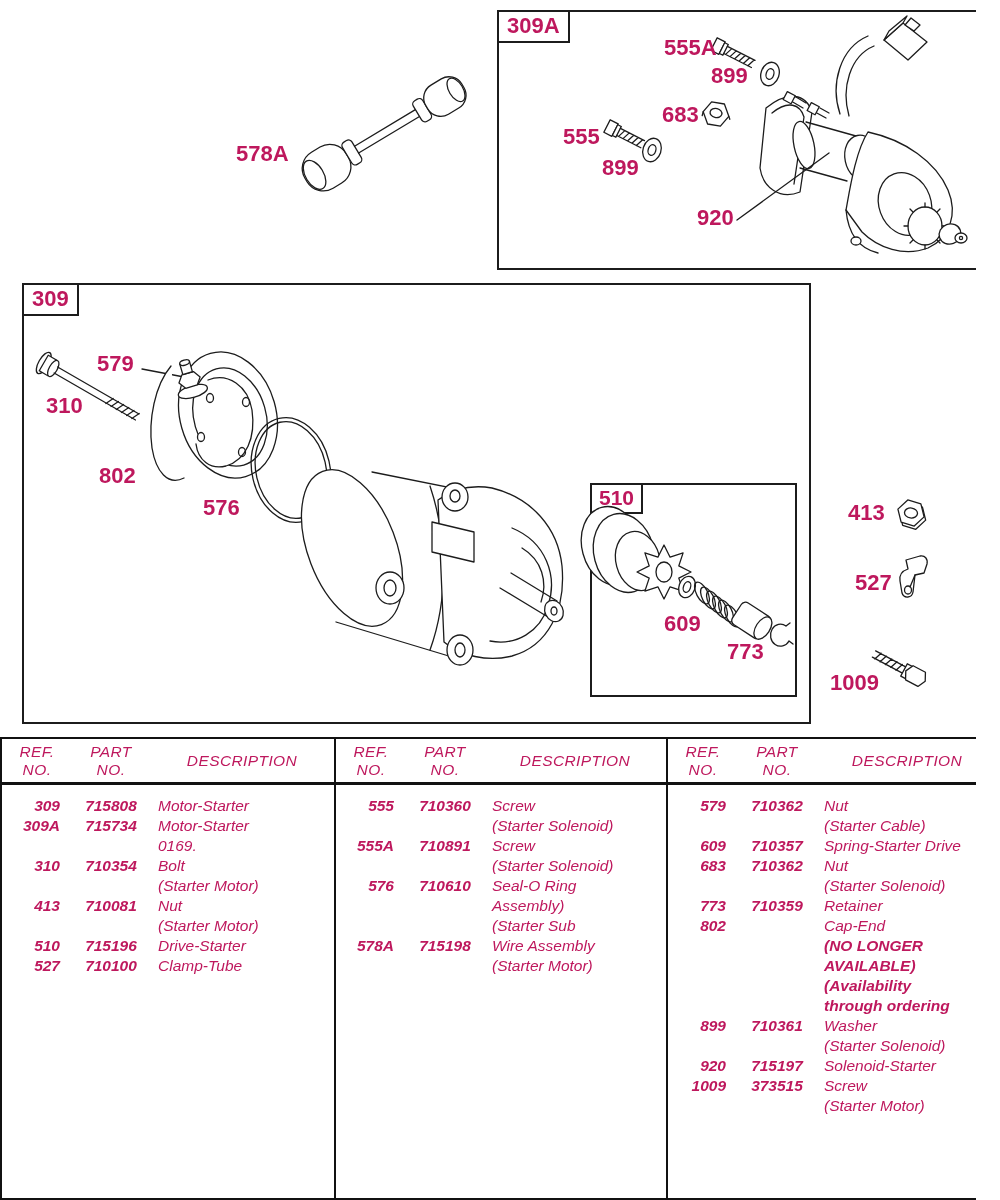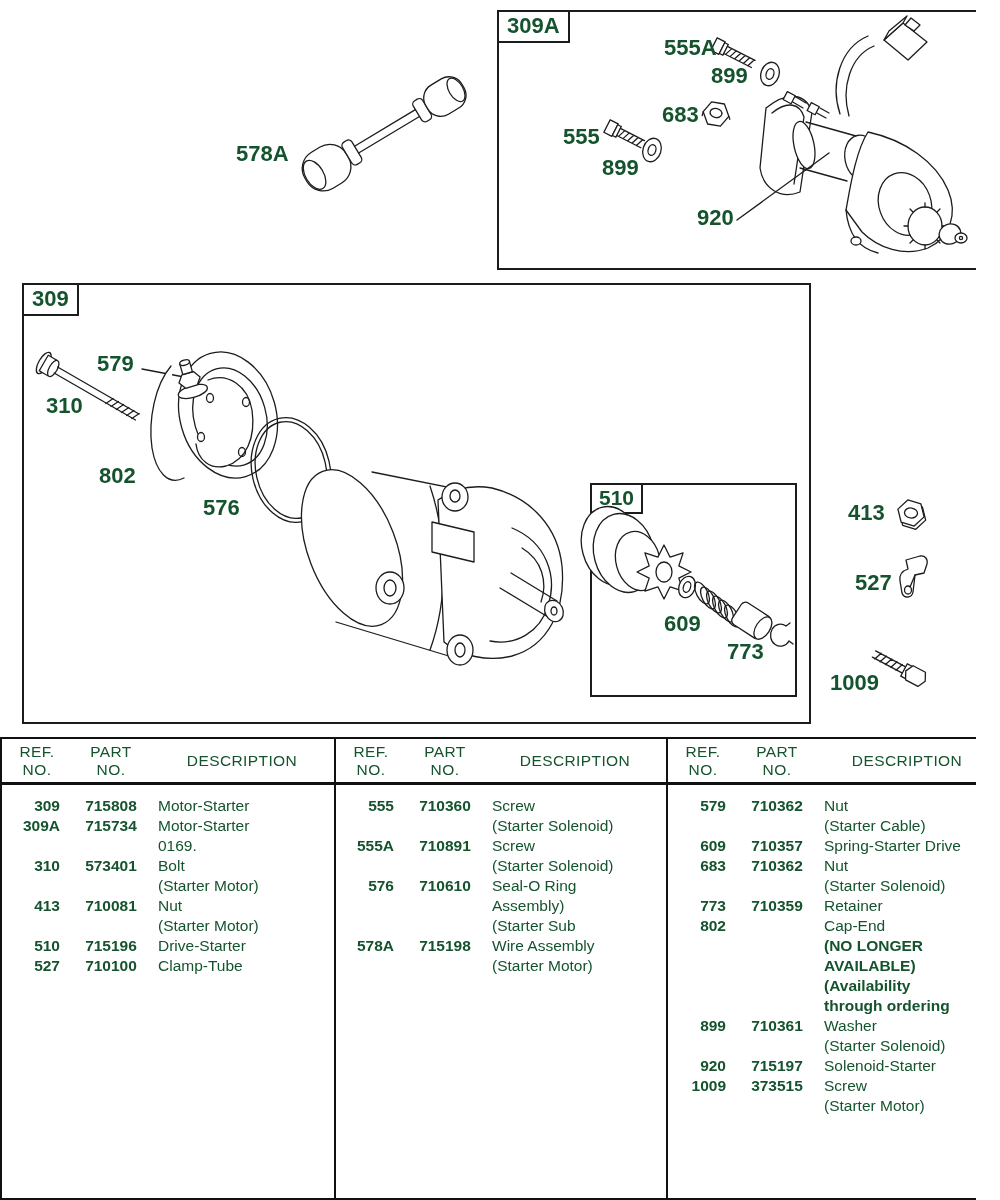--- a/index.html
+++ b/index.html
@@ -1,28 +1,28 @@
 <!DOCTYPE html>
 <html><head>
 <meta charset="utf-8">
 <style>
   html,body{margin:0;padding:0;background:#fff;}
   .page{position:relative;width:976px;height:1200px;background:#ffffff;
-        font-family:"Liberation Sans",sans-serif;color:#14532d;overflow:hidden;}
+        font-family:"Liberation Sans",sans-serif;color:#be185d;overflow:hidden;}
   
   .diagram{position:absolute;left:0;top:0;width:1000px;height:737px;}
   .inset-box{position:absolute;border:2px solid #1c1c1c;background:transparent;z-index:1;}
   .box-label{position:absolute;top:-2px;left:-2px;border:2px solid #1c1c1c;background:#fff;
              font-weight:bold;font-size:22px;line-height:24px;padding:2px 8px 3px 8px;z-index:4;}
   svg.art{position:absolute;left:0;top:0;z-index:2;}
   .callout{position:absolute;font-weight:bold;font-size:22px;line-height:24px;z-index:3;white-space:nowrap;}
   
   .parts-table{position:absolute;left:0;top:737px;width:1000px;height:463px;box-sizing:border-box;
                border:2px solid #111;display:flex;background:#fff;}
-  .pt-col{width:333px;box-sizing:border-box;}
+  .pt-col{width:333px;box-sizing:border-box;font-style:italic;}
   .pt-col + .pt-col{border-left:2px solid #111;}
   .col-header{height:46px;box-sizing:border-box;border-bottom:3px solid #111;
               display:grid;grid-template-columns:70px 78px 1fr;align-items:center;}
   .hcell{text-align:center;font-size:15.5px;line-height:18px;letter-spacing:.4px;}
   .tbody{padding-top:11px;}
   .trow{display:grid;grid-template-columns:70px 78px 1fr;line-height:20px;font-size:15.5px;}
   .c-ref{text-align:right;padding-right:12px;font-weight:bold;}
   .c-part{text-align:center;font-weight:bold;}
   .c-desc{padding-left:8px;white-space:nowrap;}
   .c-desc.bold{font-weight:bold;}
@@ -243,21 +243,21 @@
             <span class="c-part">715734</span>
             <span class="c-desc">Motor-Starter</span>
           </div>
           <div class="trow">
             <span class="c-ref"></span>
             <span class="c-part"></span>
             <span class="c-desc">0169.</span>
           </div>
           <div class="trow">
             <span class="c-ref">310</span>
-            <span class="c-part">573401</span>
+            <span class="c-part">710354</span>
             <span class="c-desc">Bolt</span>
           </div>
           <div class="trow">
             <span class="c-ref"></span>
             <span class="c-part"></span>
             <span class="c-desc">(Starter Motor)</span>
           </div>
           <div class="trow">
             <span class="c-ref">413</span>
             <span class="c-part">710081</span>

